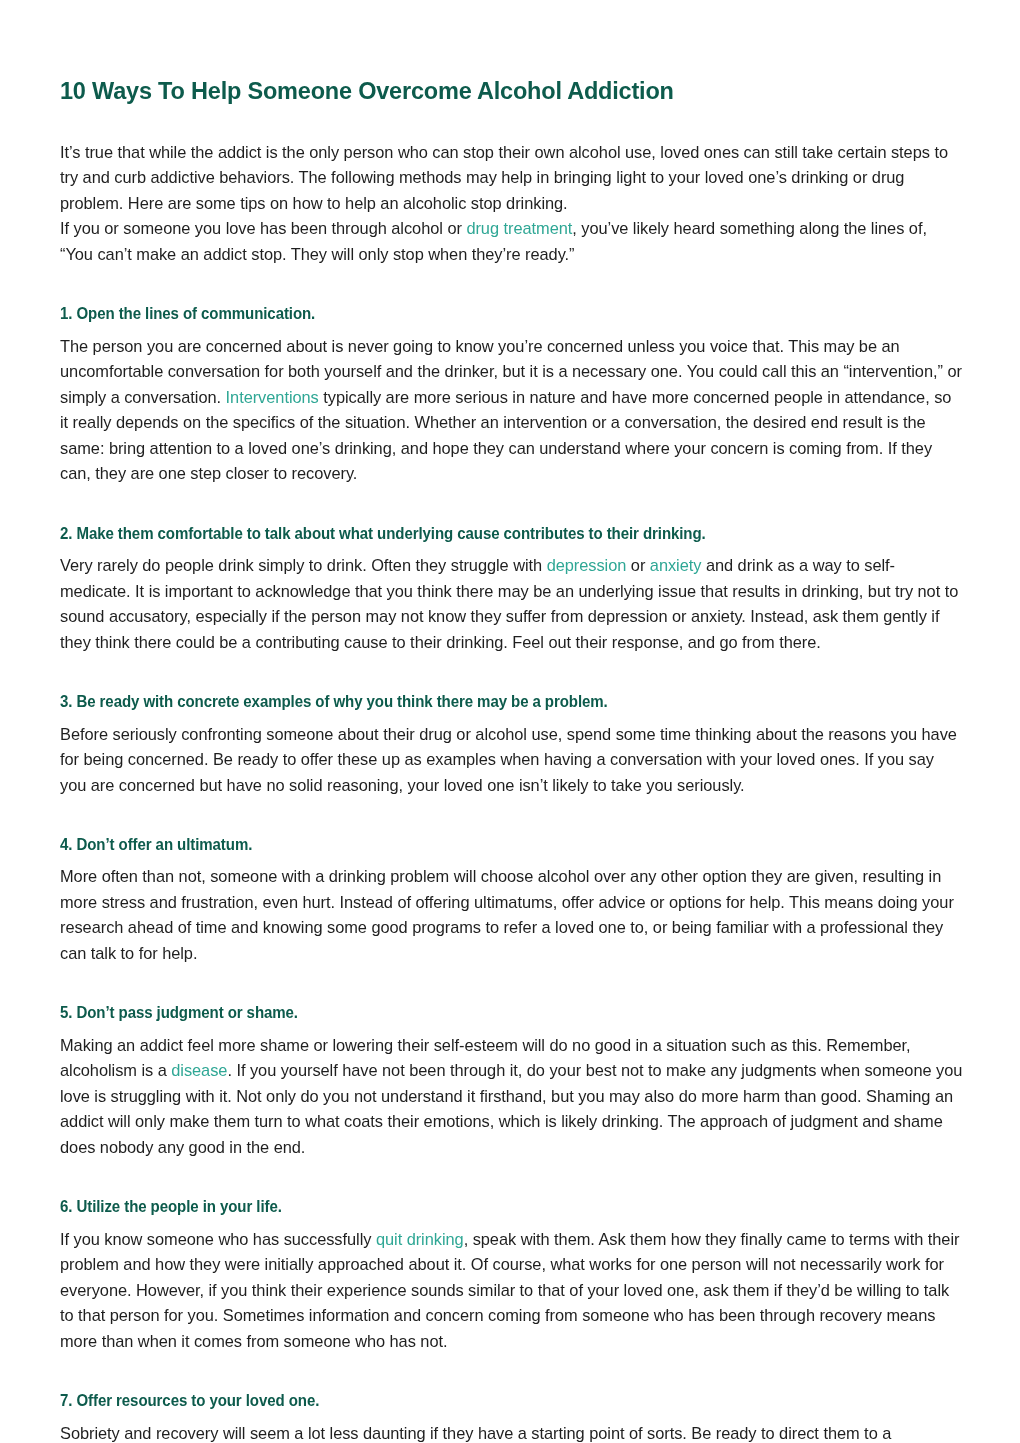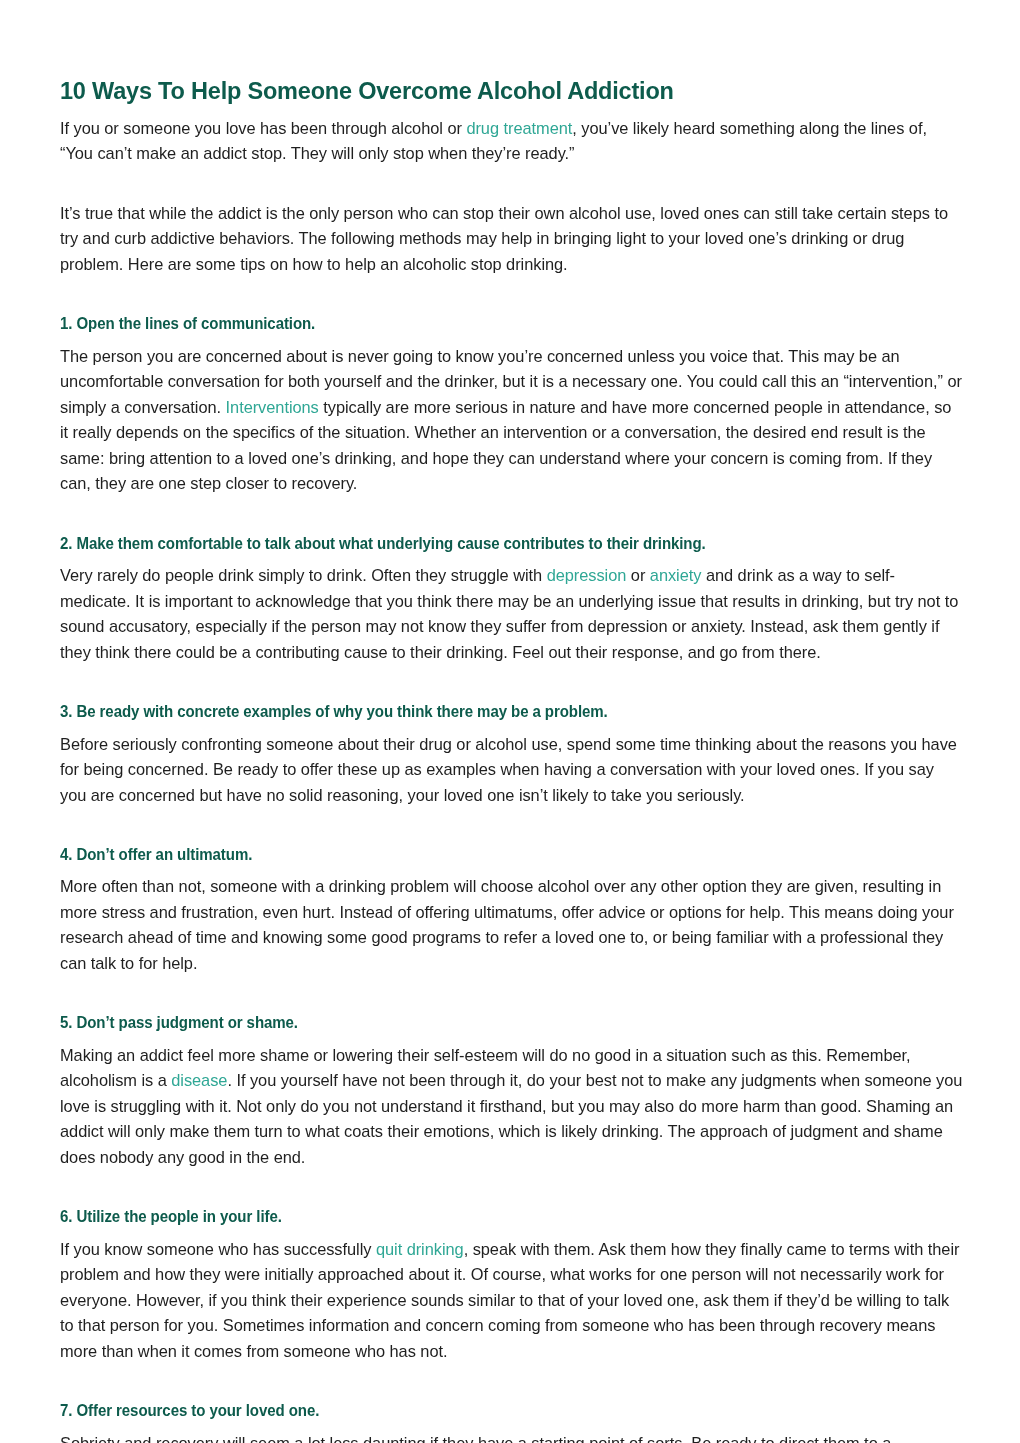--- a/index.html
+++ b/index.html
@@ -67,23 +67,23 @@
     cursor: pointer;
   }
 </style>
 </head>
 <body>
 
 <div class="page">
 
   <h1 class="doc-title">10 Ways To Help Someone Overcome Alcohol Addiction</h1>
 
+  <p class="body-text intro-gap">It’s true that while the addict is the only person who can stop their own alcohol use, loved ones can still take certain steps to try and curb addictive behaviors. The following methods may help in bringing light to your loved one’s drinking or drug problem. Here are some tips on how to help an alcoholic stop drinking.</p>
+
   <p class="body-text"><span>If you or someone you love has been through alcohol or </span><span class="inline-link">drug treatment</span><span>, you’ve likely heard something along the lines of, “You can’t make an addict stop. They will only stop when they’re ready.”</span></p>
-
-  <p class="body-text intro-gap">It’s true that while the addict is the only person who can stop their own alcohol use, loved ones can still take certain steps to try and curb addictive behaviors. The following methods may help in bringing light to your loved one’s drinking or drug problem. Here are some tips on how to help an alcoholic stop drinking.</p>
 
   <div class="section">
     <h2 class="section-heading">1. Open the lines of communication.</h2>
     <p class="body-text"><span>The person you are concerned about is never going to know you’re concerned unless you voice that. This may be an uncomfortable conversation for both yourself and the drinker, but it is a necessary one. You could call this an “intervention,” or simply a conversation. </span><span class="inline-link">Interventions</span><span> typically are more serious in nature and have more concerned people in attendance, so it really depends on the specifics of the situation. Whether an intervention or a conversation, the desired end result is the same: bring attention to a loved one’s drinking, and hope they can understand where your concern is coming from. If they can, they are one step closer to recovery.</span></p>
   </div>
 
   <div class="section">
     <h2 class="section-heading">2. Make them comfortable to talk about what underlying cause contributes to their drinking.</h2>
     <p class="body-text"><span>Very rarely do people drink simply to drink. Often they struggle with </span><span class="inline-link">depression</span><span> or </span><span class="inline-link">anxiety</span><span> and drink as a way to self-medicate. It is important to acknowledge that you think there may be an underlying issue that results in drinking, but try not to sound accusatory, especially if the person may not know they suffer from depression or anxiety. Instead, ask them gently if they think there could be a contributing cause to their drinking. Feel out their response, and go from there.</span></p>
   </div>

